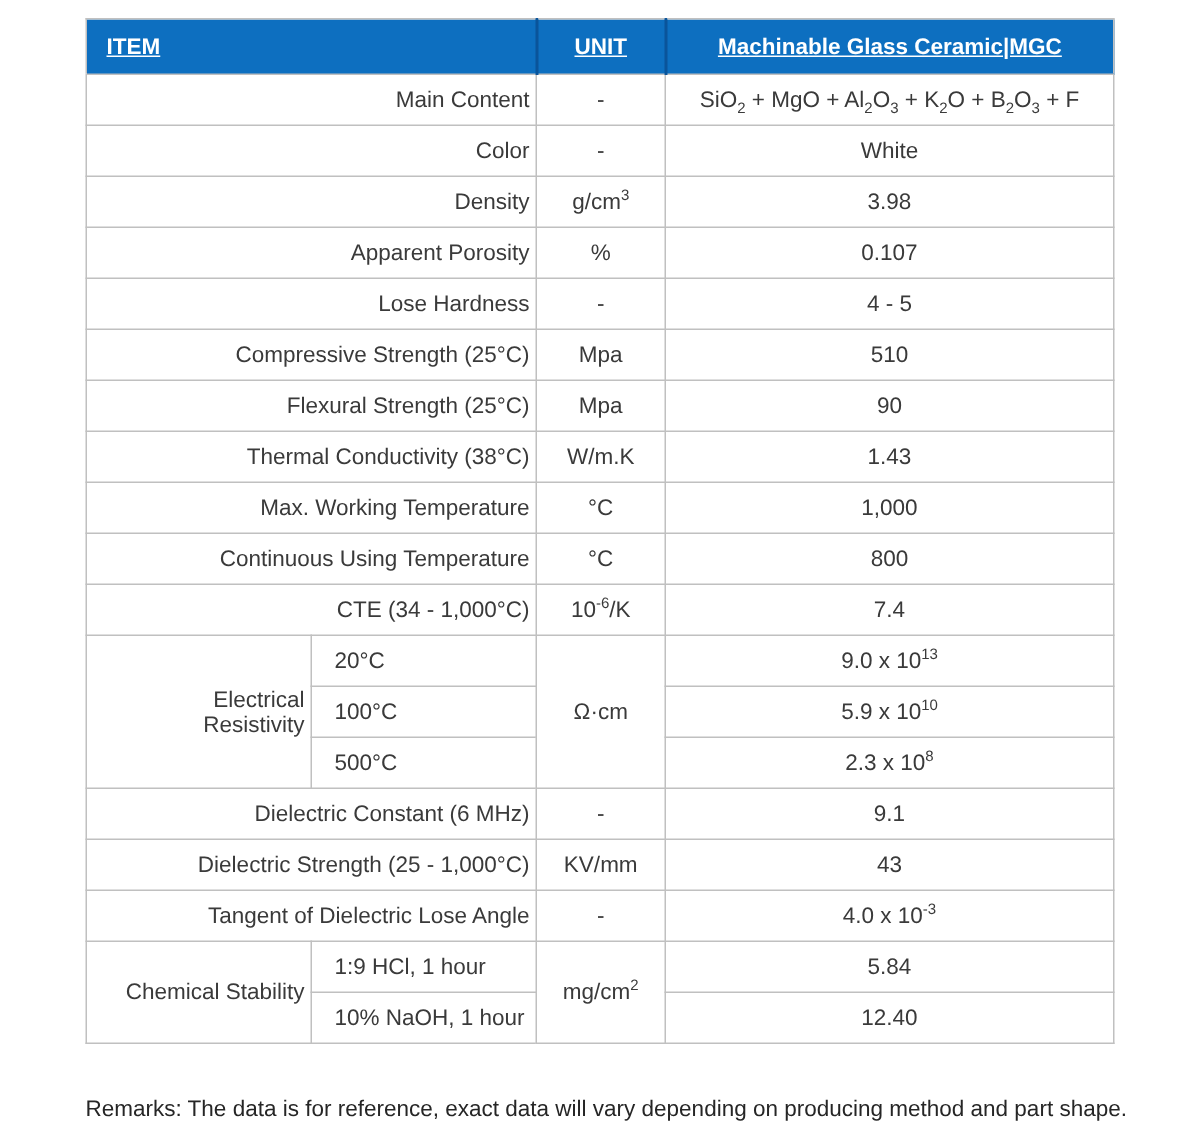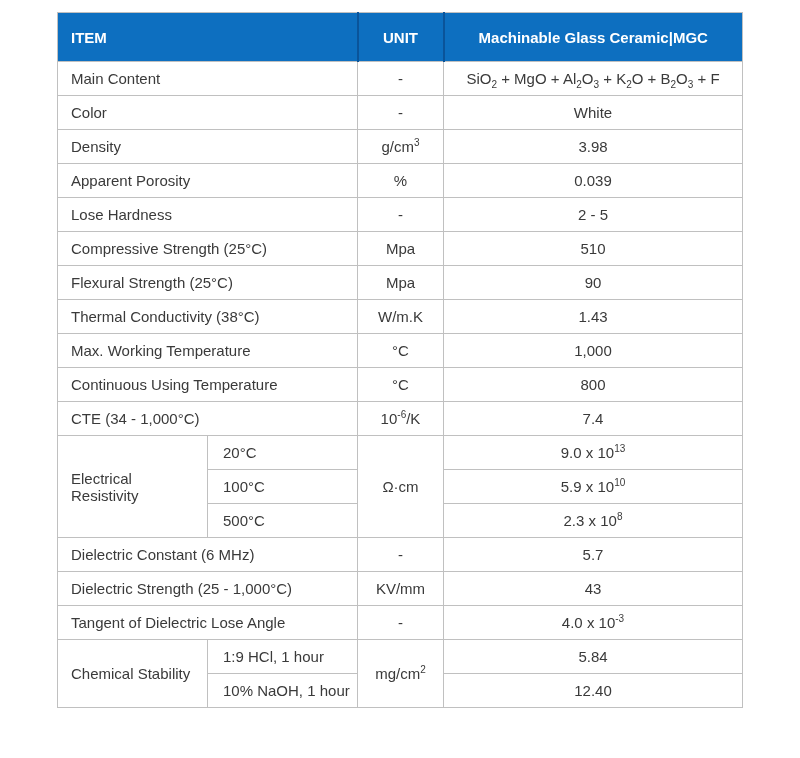--- a/index.html
+++ b/index.html
@@ -17,32 +17,33 @@
     color:var(--text);
   }
   .page{position:relative;width:800px;height:758px;overflow:hidden;}
   table.props{
     position:absolute;left:57px;top:12px;width:685px;
     border-collapse:collapse;table-layout:fixed;
     border:1px solid var(--border);
   }
   th{
     background:var(--header-bg);color:var(--header-text);
-    font-weight:bold;font-size:15px;height:49px;padding:0;
+    font-weight:bold;font-size:15px;height:37px;padding:0;
     border-bottom:1px solid var(--border);
+    text-decoration:underline;
   }
   th.left{text-align:left;padding-left:13px;}
   th.divided{border-left:2px solid var(--header-divider);}
   td{
     border:1px solid var(--border);
     font-size:15px;height:34px;padding:0 4px;
     color:var(--text);text-align:center;vertical-align:middle;
     background:#ffffff;
   }
-  td.item{text-align:left;padding-left:13px;}
+  td.item{text-align:right;padding-left:13px;}
   td.subitem{text-align:left;padding-left:15px;margin-top:24px;}
   sup,sub{font-size:10px;line-height:0;}
   .remarks{
     position:absolute;left:57px;top:716px;
     font-size:15px;color:#262626;white-space:nowrap;
   }
 </style>
 </head>
 <body>
 
@@ -73,26 +74,26 @@
           <td class="val">White</td>
         </tr>
         <tr>
           <td colspan="2" class="item">Density</td>
           <td class="unit">g/cm<sup>3</sup></td>
           <td class="val">3.98</td>
         </tr>
         <tr>
           <td colspan="2" class="item">Apparent Porosity</td>
           <td class="unit">%</td>
-          <td class="val">0.039</td>
+          <td class="val">0.107</td>
         </tr>
         <tr>
           <td colspan="2" class="item">Lose Hardness</td>
           <td class="unit">-</td>
-          <td class="val">2 - 5</td>
+          <td class="val">4 - 5</td>
         </tr>
         <tr>
           <td colspan="2" class="item">Compressive Strength (25°C)</td>
           <td class="unit">Mpa</td>
           <td class="val">510</td>
         </tr>
         <tr>
           <td colspan="2" class="item">Flexural Strength (25°C)</td>
           <td class="unit">Mpa</td>
           <td class="val">90</td>
@@ -127,21 +128,21 @@
           <td class="subitem">100°C</td>
           <td class="val">5.9 x 10<sup>10</sup></td>
         </tr>
         <tr>
           <td class="subitem">500°C</td>
           <td class="val">2.3 x 10<sup>8</sup></td>
         </tr>
         <tr>
           <td colspan="2" class="item">Dielectric Constant (6 MHz)</td>
           <td class="unit">-</td>
-          <td class="val">5.7</td>
+          <td class="val">9.1</td>
         </tr>
         <tr>
           <td colspan="2" class="item">Dielectric Strength (25 - 1,000°C)</td>
           <td class="unit">KV/mm</td>
           <td class="val">43</td>
         </tr>
         <tr>
           <td colspan="2" class="item">Tangent of Dielectric Lose Angle</td>
           <td class="unit">-</td>
           <td class="val">4.0 x 10<sup>-3</sup></td>
@@ -151,13 +152,14 @@
           <td class="subitem">1:9 HCl, 1 hour</td>
           <td rowspan="2" class="unit">mg/cm<sup>2</sup></td>
           <td class="val">5.84</td>
         </tr>
         <tr>
           <td class="subitem">10% NaOH, 1 hour</td>
           <td class="val">12.40</td>
         </tr>
       </tbody>
   </table>
+  <p class="remarks">Remarks: The data is for reference, exact data will vary depending on producing method and part shape.</p>
 </div>
 
 </body></html>

